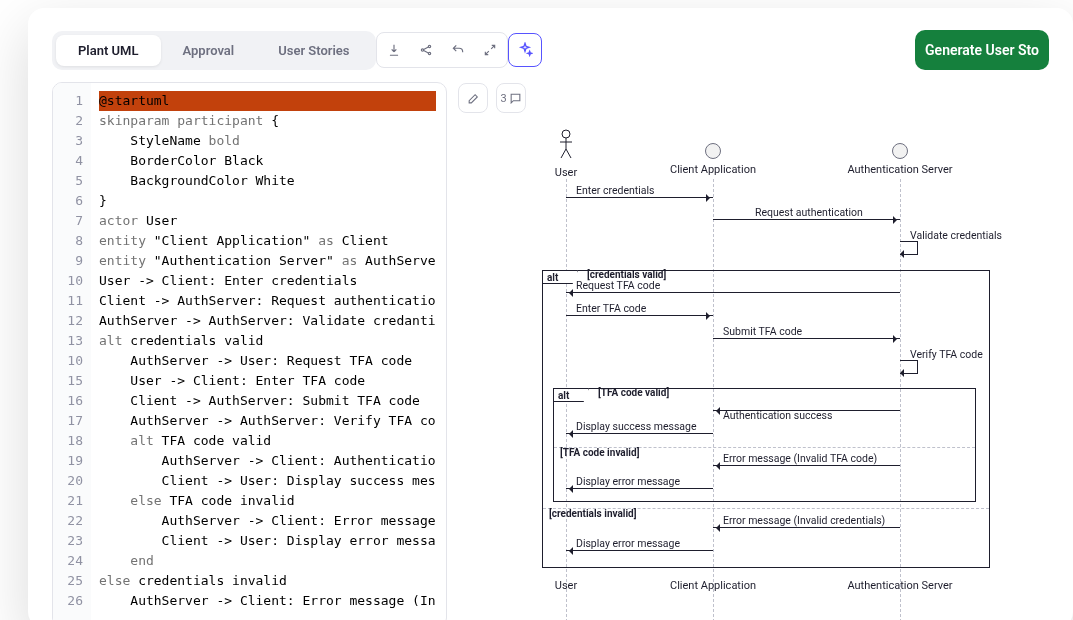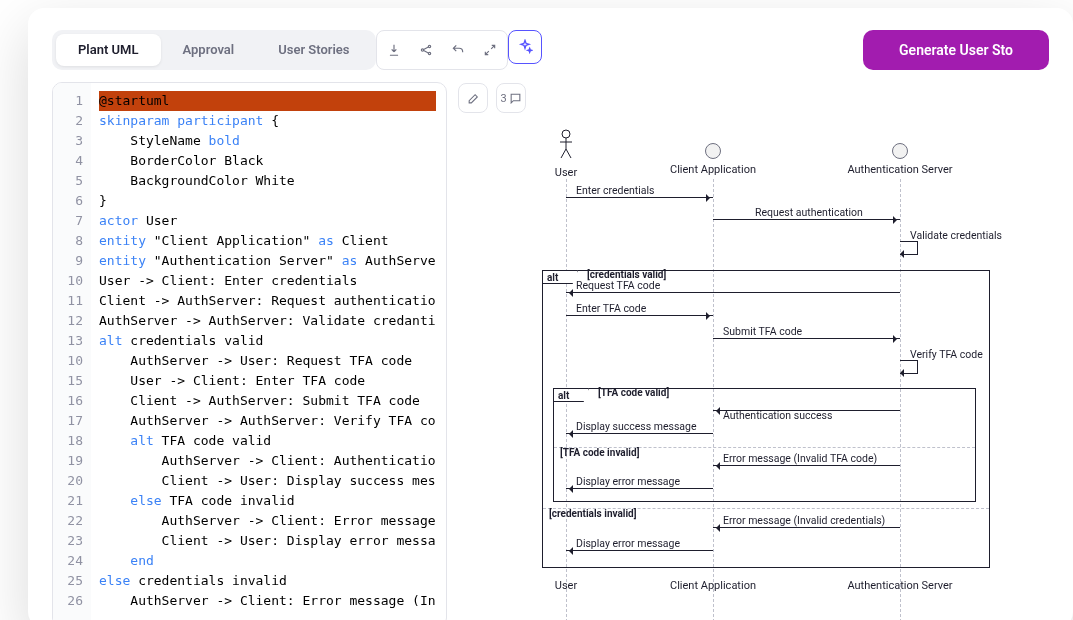--- a/index.html
+++ b/index.html
@@ -1,41 +1,41 @@
 <!DOCTYPE html>
 <html><head>
   <meta charset="utf-8">
   <style>
     * { box-sizing: border-box; margin: 0; padding: 0; }
     body { font-family: -apple-system, BlinkMacSystemFont, "Segoe UI", Roboto, sans-serif; background: #fff; width: 1073px; height: 620px; overflow: hidden; }
 
     .app { display: flex; flex-direction: column; height: 100%; background: #fff; border-radius: 16px; box-shadow: 0 20px 60px rgba(0,0,0,0.15); margin: 8px 0 0 28px; overflow: hidden; }
 
-    .topbar { display: flex; padding: 22px 24px 12px 24px; gap: 0; }
+    .topbar { display: flex; align-items: center; padding: 22px 24px 12px 24px; gap: 0; }
     .tabs { display: flex; background: #f1f2f5; border-radius: 10px; padding: 4px; }
     .tab { padding: 8px 22px; font-size: 13px; font-weight: 600; color: #6e7080; cursor: pointer; border-radius: 8px; }
     .tab.active { background: #fff; color: #1e1e2d; box-shadow: 0 1px 3px rgba(0,0,0,0.08); }
 
     .toolbar { display: flex; align-items: center; gap: 6px; border: 1px solid #e3e4ea; border-radius: 8px; padding: 4px; }
     .tool-btn { width: 26px; height: 26px; display: flex; align-items: center; justify-content: center; cursor: pointer; border-radius: 5px; color: #6e7080; }
 
     .ai-btn { border: 1.5px solid #5753ff; color: #5753ff; border-radius: 8px; width: 34px; height: 34px; display: flex; align-items: center; justify-content: center; cursor: pointer; }
 
     .spacer { flex: 1; }
-    .gen-btn { background: #a21caf; color: #fff; font-weight: 600; font-size: 14px; padding: 12px 36px; border-radius: 10px; cursor: pointer; white-space: nowrap; }
+    .gen-btn { background: #15803d; color: #fff; font-weight: 600; font-size: 14px; padding: 12px 10px; border-radius: 10px; cursor: pointer; white-space: nowrap; }
 
     .main { display: flex; flex: 1; padding: 0 24px 0 24px; gap: 10px; overflow: hidden; }
 
     .editor-pane { width: 395px; border: 1px solid #e3e4ea; border-radius: 10px; overflow: hidden; display: flex; flex-direction: column; }
     .editor { display: flex; font-family: "SF Mono", ui-monospace, Menlo, Consolas, monospace; font-size: 13px; line-height: 20px; overflow: hidden; flex: 1; }
     .gutter { background: #fafbfc; padding: 8px 8px 8px 12px; text-align: right; color: #9092a3; user-select: none; min-width: 38px; }
     .code { padding: 8px 0 8px 8px; overflow: hidden; white-space: pre; }
     .code-line { white-space: pre; overflow: hidden; }
     .code-line.hl { background: #c2410c; }
-    .kw { color: #3b82f6; }
+    .kw { color: #737373; }
 
     .diagram-pane { flex: 1; position: relative; border: 1px solid transparent; overflow: hidden; }
     .diag-toolbar { position: absolute; top: 0; left: 0; display: flex; gap: 8px; }
     .diag-btn { border: 1px solid #e3e4ea; border-radius: 8px; width: 30px; height: 30px; display: flex; align-items: center; justify-content: center; color: #6e7080; font-size: 11px; cursor: pointer; gap: 2px; }
 
     .diagram { position: relative; margin-top: 46px; width: 100%; height: calc(100% - 46px); font-size: 11px; color: #1e1e2d; }
 
     .lifeline-head { position: absolute; text-align: center; }
     .actor-fig { width: 16px; height: 30px; margin: 0 auto; }
     .obj-circle { width: 16px; height: 16px; border: 1.5px solid #6e7080; border-radius: 50%; margin: 14px auto 0; background: #f2f2f2; }

